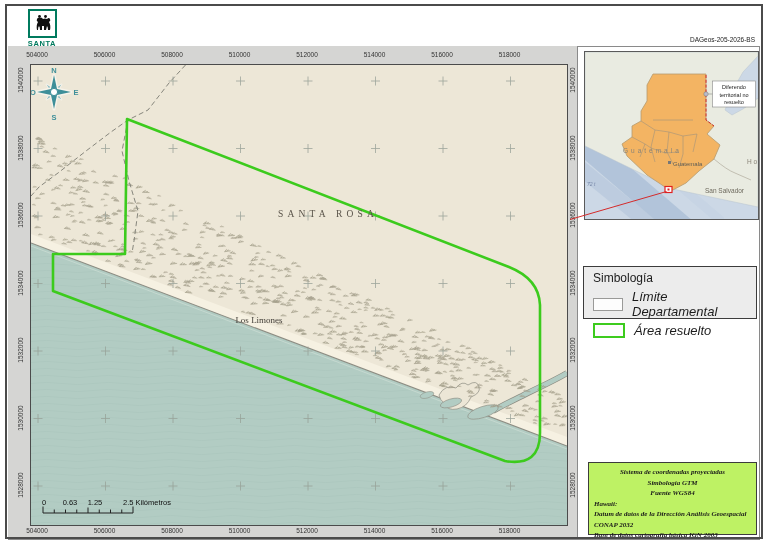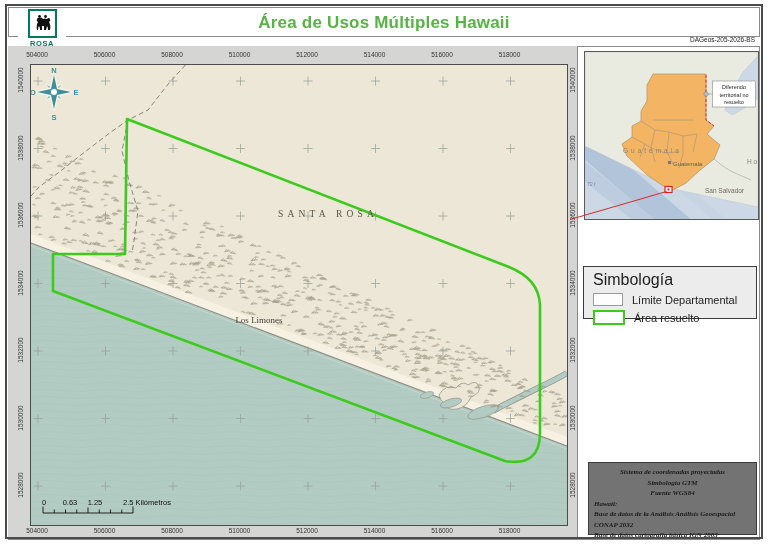--- a/index.html
+++ b/index.html
@@ -27,52 +27,49 @@
         border-right:1px solid #8a8a8a;box-sizing:border-box;}
   .axis-label{position:absolute;font-size:6.5px;color:#333;white-space:nowrap;}
   #map-frame{position:absolute;left:22px;top:18px;width:536px;height:460px;
         border:1px solid #4b4b4b;background:#ede7d7;}
   #map-svg{position:absolute;left:0;top:0;}
   
   #inset-box{position:absolute;left:584px;top:51px;width:173px;height:167px;
         border:1.5px solid #5a5a5a;background:#ccd8e6;}
   #legend{position:absolute;left:583px;top:266px;width:174px;height:53px;background:#ececec;
         border:1.4px solid #3c3c3c;box-sizing:border-box;padding:4px 0 0 9px;}
-  #legend .title{font-size:16px;color:#1c1c1c;margin-bottom:4px;}
+  #legend .title{font-size:12px;color:#1c1c1c;margin-bottom:4px;}
   .legend-row{display:flex;align-items:center;margin-bottom:4px;}
   .legend-swatch{width:28px;height:11px;background:#fdfdfd;margin-right:9px;flex:0 0 auto;}
-  .legend-row .lab{font-size:11px;color:#1c1c1c;}
-  #credits{position:absolute;left:588px;top:462px;width:169px;height:73px;background:#737373;
+  .legend-row .lab{font-size:13px;color:#1c1c1c;font-style:italic;}
+  #credits{position:absolute;left:588px;top:462px;width:169px;height:73px;background:#bef264;
         border:1px solid #3c3c3c;box-sizing:border-box;padding:4px 5px;
         font-family:"Liberation Serif",serif;font-style:italic;font-weight:bold;
         font-size:7px;line-height:1.5;color:#1a1a1a;}
   #credits .c{text-align:center;}
   #overlay-svg{position:absolute;left:0;top:0;z-index:40;pointer-events:none;}
   svg text{font-family:"Liberation Sans",sans-serif;}
   text.serif{font-family:"Liberation Serif",serif;}
 </style>
 </head>
 <body>
 
 <div id="page">
   <div class="outer-frame"></div>
 
-  <div id="header">
-    <h1>Área de Usos Múltiples Hawaii</h1>
-  </div>
   <div id="code-strip">DAGeos-205-2026-BS</div>
   <div id="logo">
     <div class="box">
       <svg width="19" height="19" viewBox="0 0 19 19">
         <path d="M4,16 q-1,-5 1,-8 q-2,-1 -1,-3 q1,-2 3,-1 q1,-1 2,0 l1,1 q2,-1 4,0 q2,-2 3,0 q1,2 -1,3 q2,3 1,8 l-2,0 q0,-3 -1,-4 l-1,4 l-2,0 l0,-4 l-2,0 l0,4 l-2,0 q0,-3 -1,-4 q-1,1 -1,4 Z" fill="#111"></path>
         <circle cx="6.5" cy="2.5" r="1.4" fill="#111"></circle>
           <circle cx="12.5" cy="2.5" r="1.4" fill="#111"></circle>
       </svg>
     </div>
-    <div class="txt">ROSA</div>
+    <div class="txt">SANTA</div>
   </div>
 
   <div id="content-box"></div>
 
   <div id="map-panel">
     <div id="axis-layer">
         <span class="axis-label" style="left: 29px; top: 5px; transform: translate(-50%, 0px);">504000</span>
         <span class="axis-label" style="left: 29px; top: 481px; transform: translate(-50%, 0px);">504000</span>
         <span class="axis-label" style="left: 96.5px; top: 5px; transform: translate(-50%, 0px);">506000</span>
         <span class="axis-label" style="left: 96.5px; top: 481px; transform: translate(-50%, 0px);">506000</span>
@@ -914,21 +911,21 @@
       <div class="legend-swatch" style="border:2.4px solid #3ccb1d;"></div>
       <div class="lab">Área resuelto</div>
     </div>
   </div>
 
   <div id="credits">
     <div class="c">Sistema de coordenadas proyectadas</div>
     <div class="c">Simbología GTM</div>
     <div class="c">Fuente WGS84</div>
     <div>Hawaii:</div>
-    <div>Base de datos de la Análisis Análisis Geoespacial</div>
+    <div>Datum de datos de la Dirección Análisis Geoespacial</div>
     <div>CONAP 2032</div>
     <div>Base de datos cartografía básica IGN 2003</div>
   </div>
 
   <svg id="overlay-svg" width="768" height="544" viewBox="0 0 768 544">
     <path d="M666.5,191.5 L570,219.5" stroke="#d42a2a" stroke-width="1" fill="none"></path>
   </svg>
 </div>
 
 </body></html>

